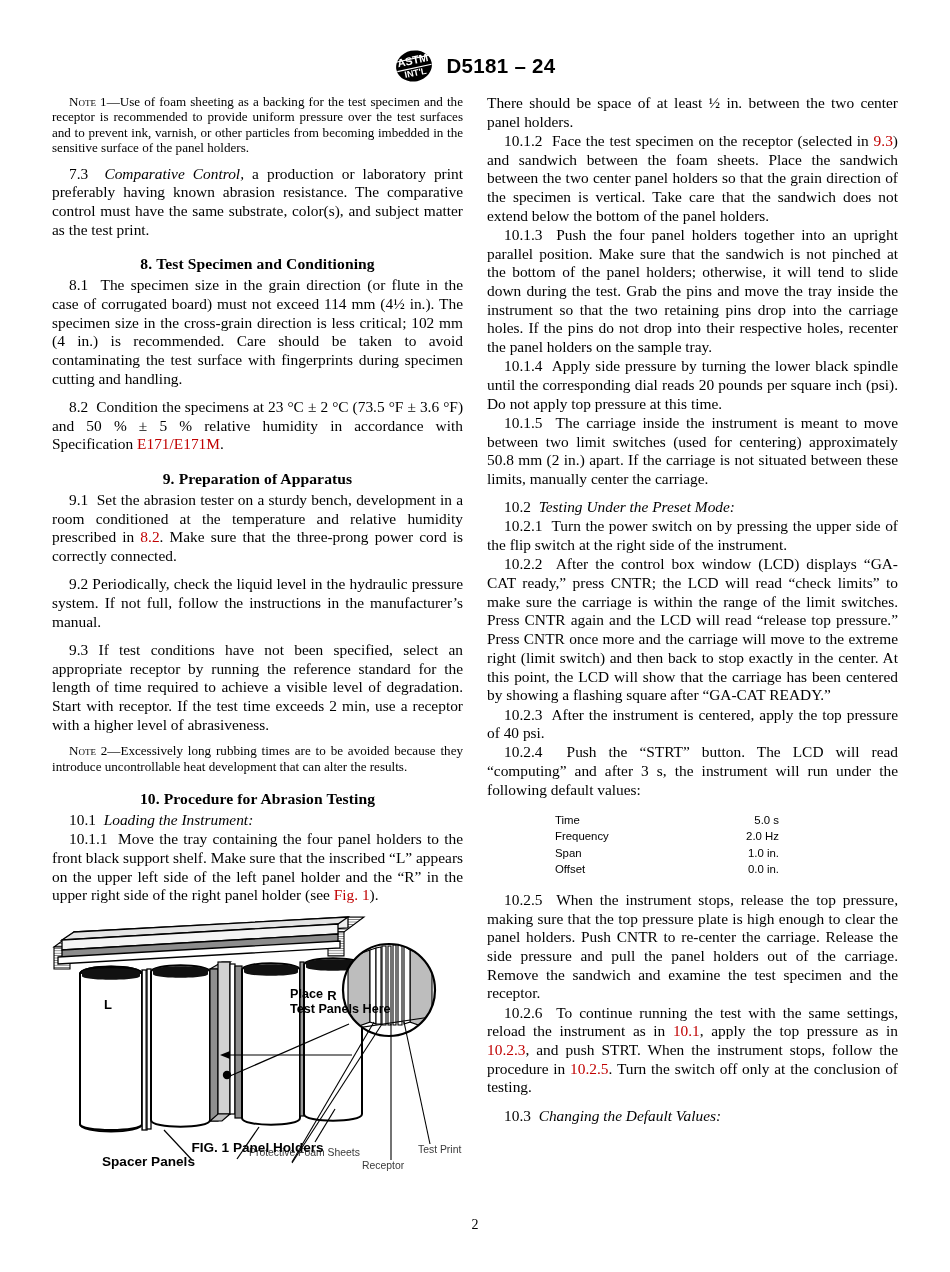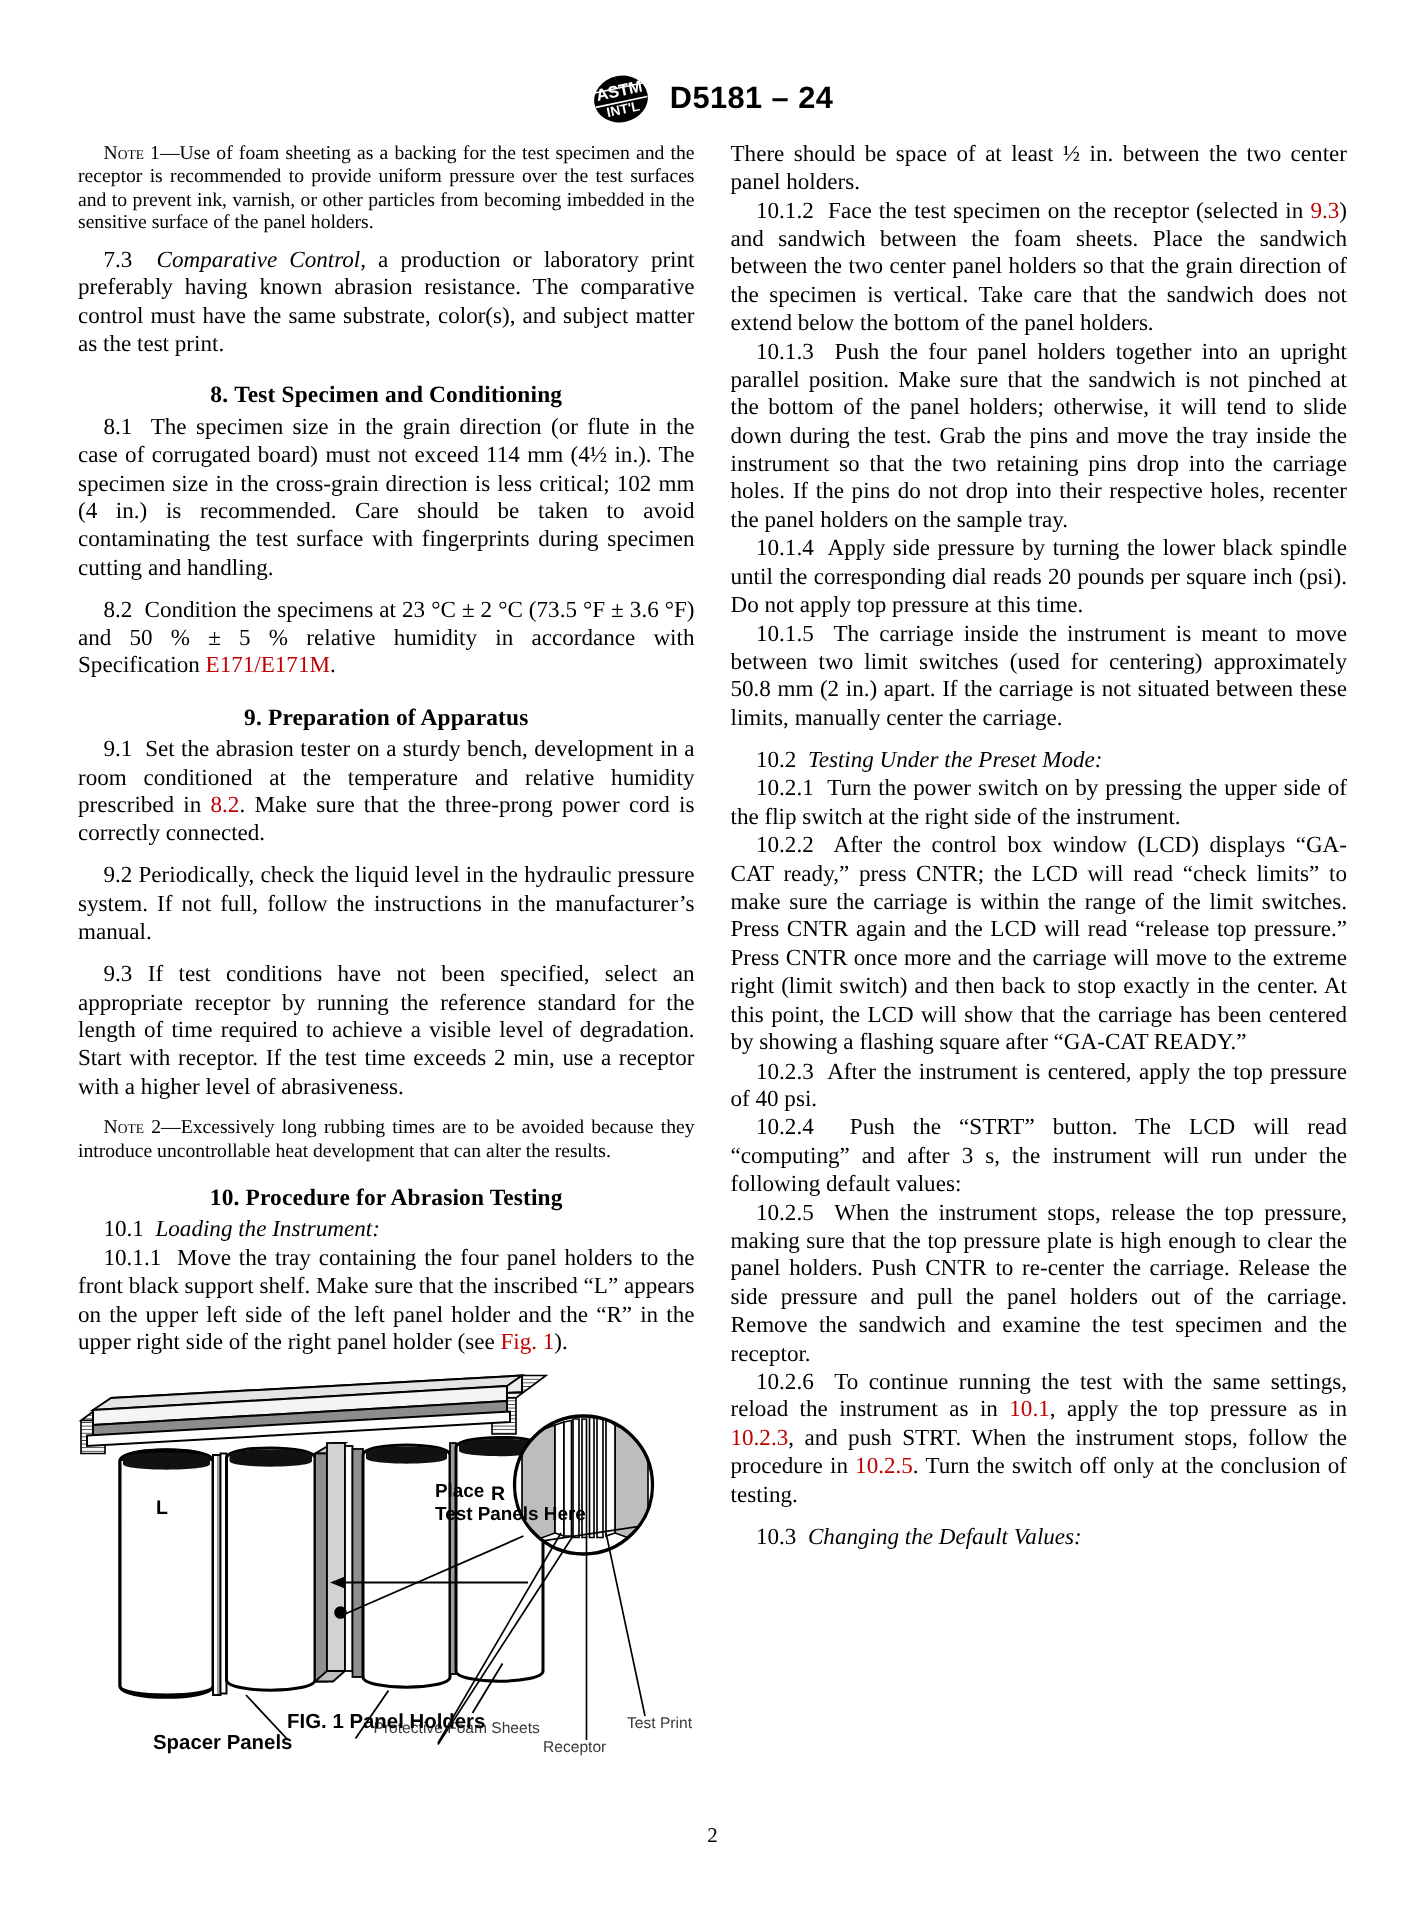--- a/index.html
+++ b/index.html
@@ -330,20 +330,40 @@
     <p class="para"><span>10.2</span>&nbsp; <i>Testing Under the Preset Mode:</i></p>
 
     <p class="tight"><span>10.2.1</span>&nbsp; <span>Turn the power switch on by pressing the upper side of the flip switch at the right side of the instrument.</span></p>
 
     <p class="tight"><span>10.2.2</span>&nbsp; <span>After the control box window (LCD) displays “GA-CAT ready,” press CNTR; the LCD will read “check limits” to make sure the carriage is within the range of the limit switches. Press CNTR again and the LCD will read “release top pressure.” Press CNTR once more and the carriage will move to the extreme right (limit switch) and then back to stop exactly in the center. At this point, the LCD will show that the carriage has been centered by showing a flashing square after “GA-CAT READY.”</span></p>
 
     <p class="tight"><span>10.2.3</span>&nbsp; <span>After the instrument is centered, apply the top pressure of 40 psi.</span></p>
 
     <p class="tight"><span>10.2.4</span>&nbsp; <span>Push the “STRT” button. The LCD will read “computing” and after 3 s, the instrument will run under the following default values:</span></p>
 
+    <table class="defaults">
+      <tbody>
+        <tr>
+          <td class="k">Time</td>
+          <td class="v">5.0 s</td>
+        </tr>
+        <tr>
+          <td class="k">Frequency</td>
+          <td class="v">2.0 Hz</td>
+        </tr>
+        <tr>
+          <td class="k">Span</td>
+          <td class="v">1.0 in.</td>
+        </tr>
+        <tr>
+          <td class="k">Offset</td>
+          <td class="v">0.0 in.</td>
+        </tr>
+      </tbody>
+    </table>
 
     <p class="tight"><span>10.2.5</span>&nbsp; <span>When the instrument stops, release the top pressure, making sure that the top pressure plate is high enough to clear the panel holders. Push CNTR to re-center the carriage. Release the side pressure and pull the panel holders out of the carriage. Remove the sandwich and examine the test specimen and the receptor.</span></p>
 
     <p class="tight"><span>10.2.6</span>&nbsp; <span>To continue running the test with the same settings, reload the instrument as in </span><span class="xref">10.1</span><span>, apply the top pressure as in </span><span class="xref">10.2.3</span><span>, and push STRT. When the instrument stops, follow the procedure in </span><span class="xref">10.2.5</span><span>. Turn the switch off only at the conclusion of testing.</span></p>
 
     <p class="para"><span>10.3</span>&nbsp; <i>Changing the Default Values:</i></p>
 
 
   </div>
 

